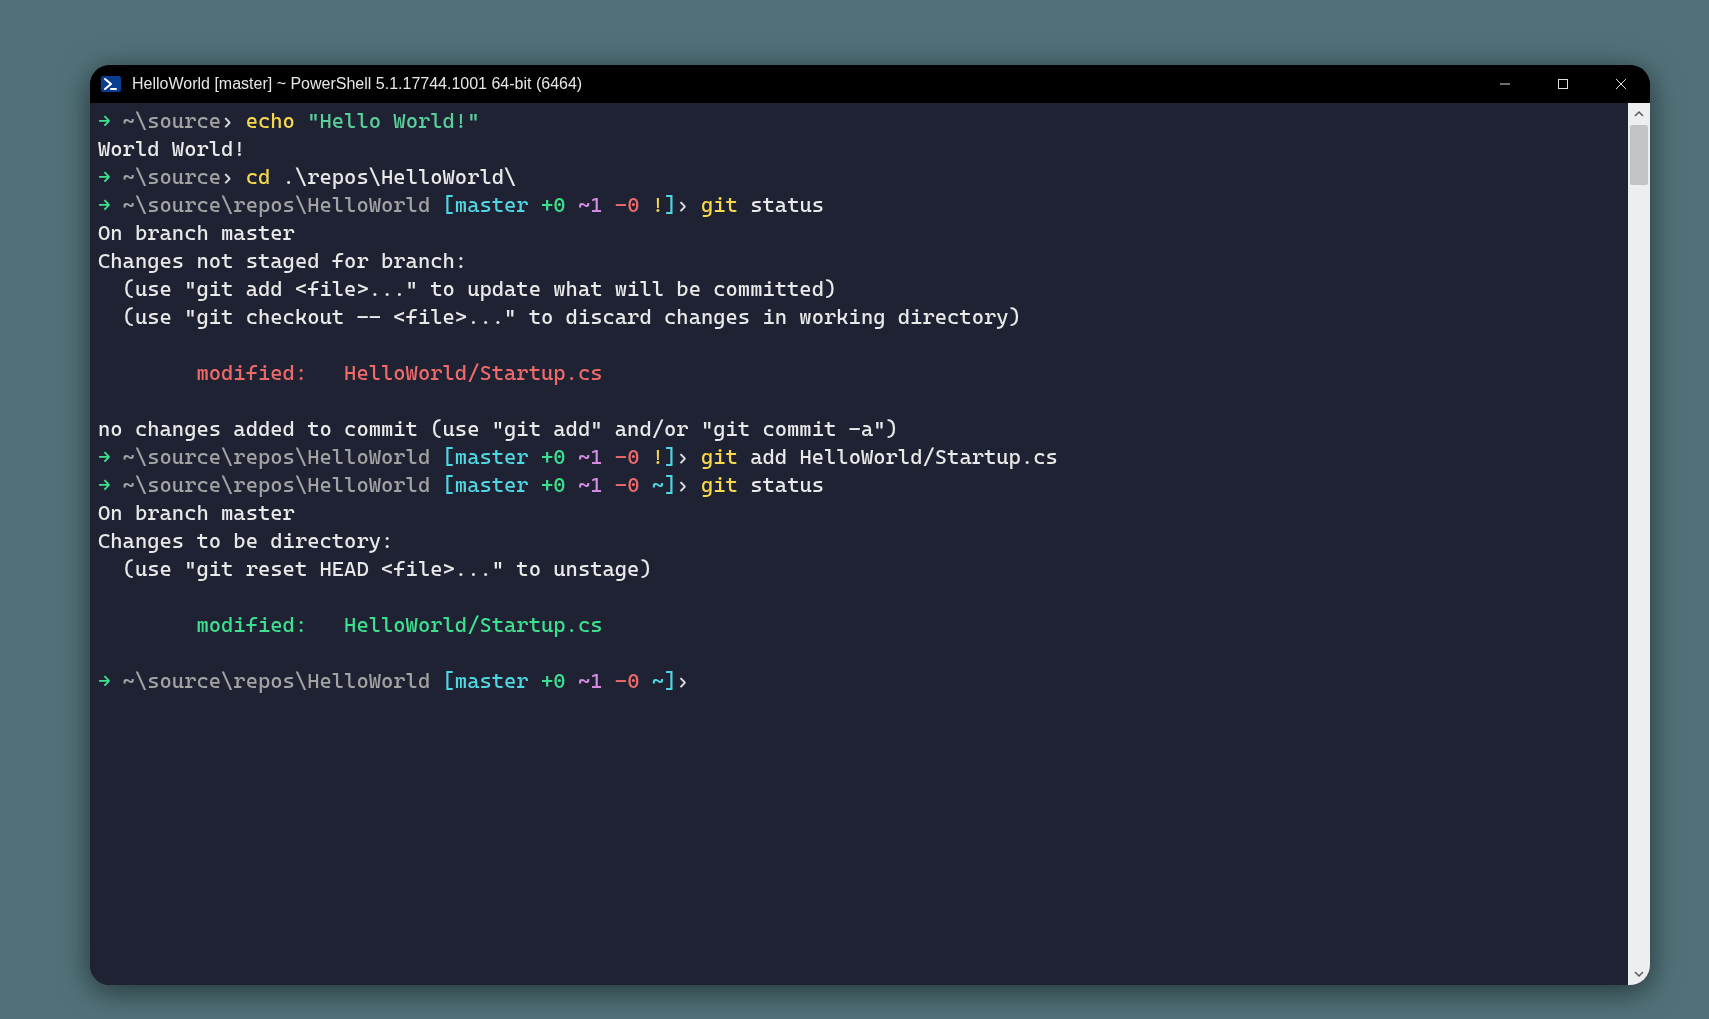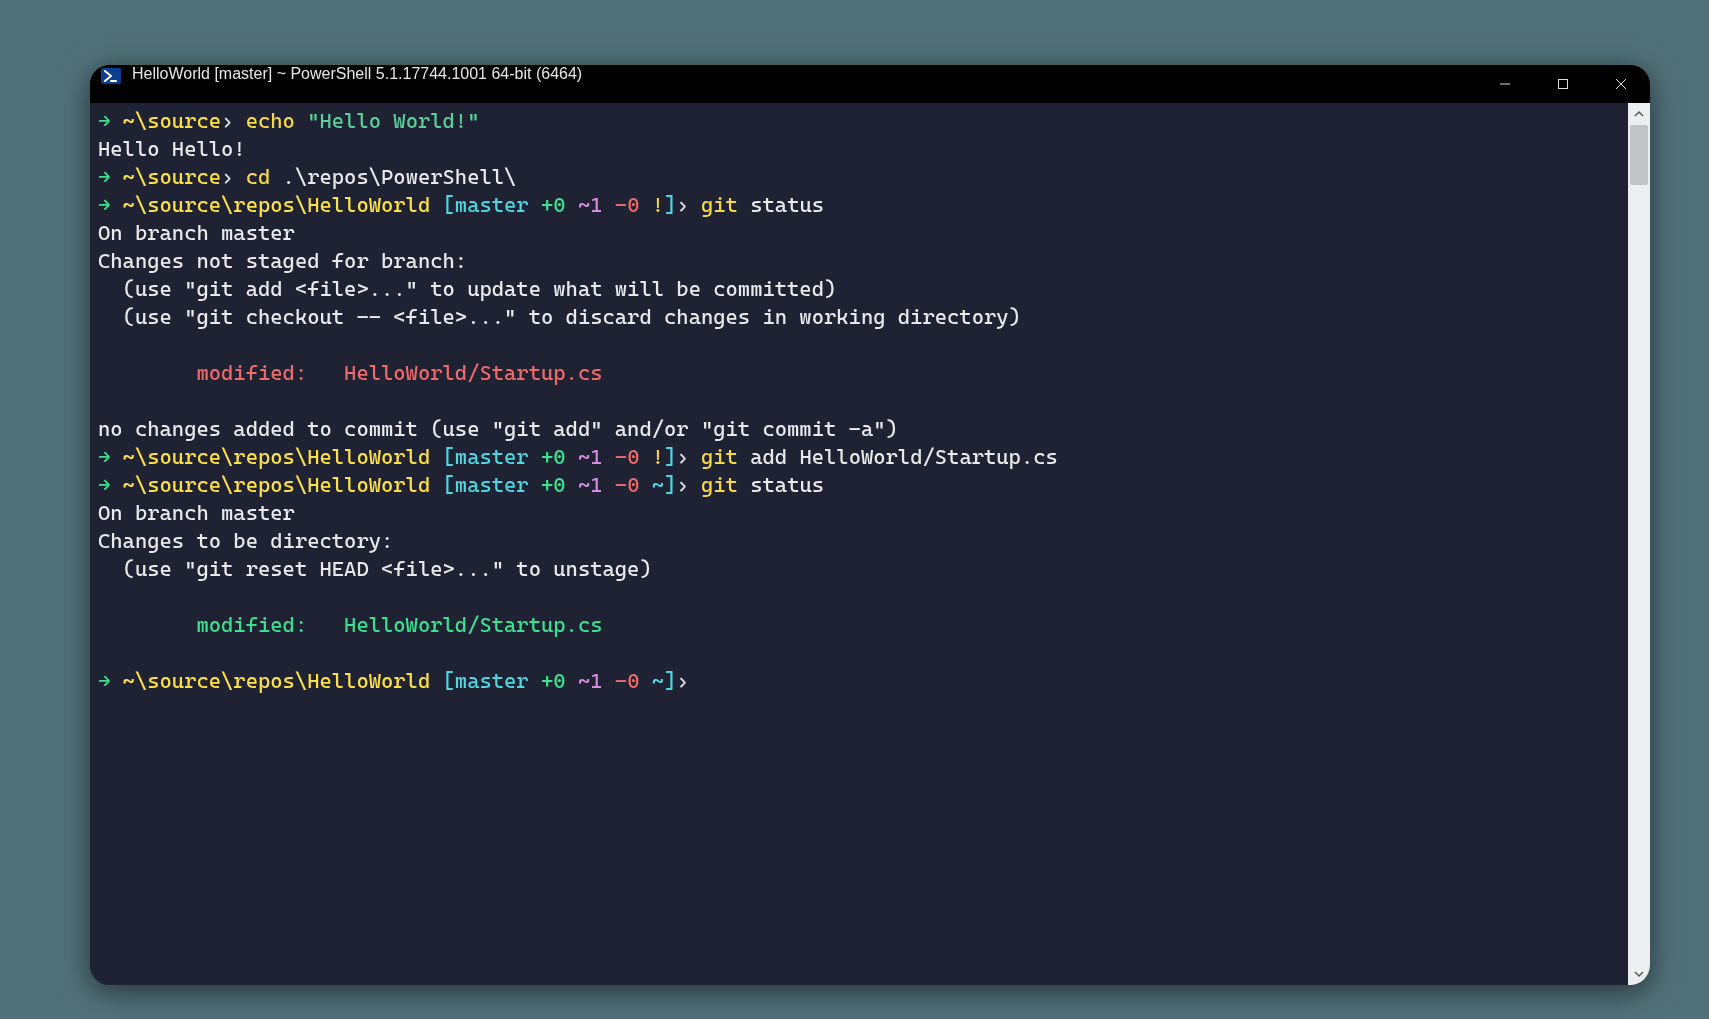--- a/index.html
+++ b/index.html
@@ -19,21 +19,21 @@
     height: 920px;
     background: #1e2233;
     border-radius: 20px;
     box-shadow: 0 6px 30px rgba(0,0,0,0.55);
     overflow: hidden;
   }
   .titlebar {
     height: 38px;
     background: #000000;
     display: flex;
-    align-items: flex-start;
+    align-items: center;
     color: #e6e6e6;
     font-family: "Segoe UI", Arial, sans-serif;
     font-size: 16px;
     user-select: none;
   }
   .titlebar .icon-box {
     width: 22px;
     height: 22px;
     margin-left: 10px;
     margin-right: 10px;
@@ -96,21 +96,21 @@
     left: 2px;
     right: 2px;
     top: 22px;
     height: 60px;
     background: #c1c3c7;
     border-radius: 2px;
   }
 
   
   .c-arrow   { color: #3de08f; }
-  .c-path    { color: #fde047; }
+  .c-path    { color: #a3a3a3; }
   .c-angle   { color: #e0e0e0; }
   .c-cmd     { color: #f7d84c; }
   .c-string  { color: #5bcf9a; }
   .c-out     { color: #e9e9e9; }
   .c-branch  { color: #4fd6e0; }
   .c-plus    { color: #3de08f; }
   .c-tilde   { color: #d58be2; }
   .c-minus   { color: #f06a6a; }
   .c-bang    { color: #f7d84c; }
   .c-red     { color: #f06a6a; }
@@ -144,22 +144,22 @@
     <div class="win-btn">
       <svg width="12" height="12" viewBox="0 0 12 12">
         <line x1="1" y1="1" x2="11" y2="11" stroke="#dcdcdc" stroke-width="1"></line>
         <line x1="11" y1="1" x2="1" y2="11" stroke="#dcdcdc" stroke-width="1"></line>
       </svg>
     </div>
   </div>
 
   <div class="term-area">
     <div class="term-content"><span class="c-arrow">→ </span><span class="c-path">~\source</span><span class="c-angle">›</span> <span class="c-cmd">echo</span><span class="c-string"> "Hello World!"</span>
-<span class="c-out">Hello Hello!</span>
-<span class="c-arrow">→ </span><span class="c-path">~\source</span><span class="c-angle">›</span> <span class="c-cmd">cd</span><span class="c-out"> .\repos\PowerShell\</span>
+<span class="c-out">World World!</span>
+<span class="c-arrow">→ </span><span class="c-path">~\source</span><span class="c-angle">›</span> <span class="c-cmd">cd</span><span class="c-out"> .\repos\HelloWorld\</span>
 <span class="c-arrow">→ </span><span class="c-path">~\source\repos\HelloWorld</span><span class="c-branch"> [</span><span class="c-branch">master</span><span class="c-plus"> +0</span><span class="c-tilde"> ~1</span><span class="c-minus"> -0</span><span class="c-bang"> !</span><span class="c-branch">]</span><span class="c-angle">›</span> <span class="c-cmd">git</span><span class="c-out"> status</span>
 <span class="c-out">On branch master</span>
 <span class="c-out">Changes not staged for branch:</span>
 <span class="c-out">  (use "git add &lt;file&gt;..." to update what will be committed)</span>
 <span class="c-out">  (use "git checkout -- &lt;file&gt;..." to discard changes in working directory)</span>
 <span class="c-out"></span>
 <span class="c-red">        modified:   HelloWorld/Startup.cs</span>
 <span class="c-out"></span>
 <span class="c-out">no changes added to commit (use "git add" and/or "git commit -a")</span>
 <span class="c-arrow">→ </span><span class="c-path">~\source\repos\HelloWorld</span><span class="c-branch"> [</span><span class="c-branch">master</span><span class="c-plus"> +0</span><span class="c-tilde"> ~1</span><span class="c-minus"> -0</span><span class="c-bang"> !</span><span class="c-branch">]</span><span class="c-angle">›</span> <span class="c-cmd">git</span><span class="c-out"> add HelloWorld/Startup.cs</span>

